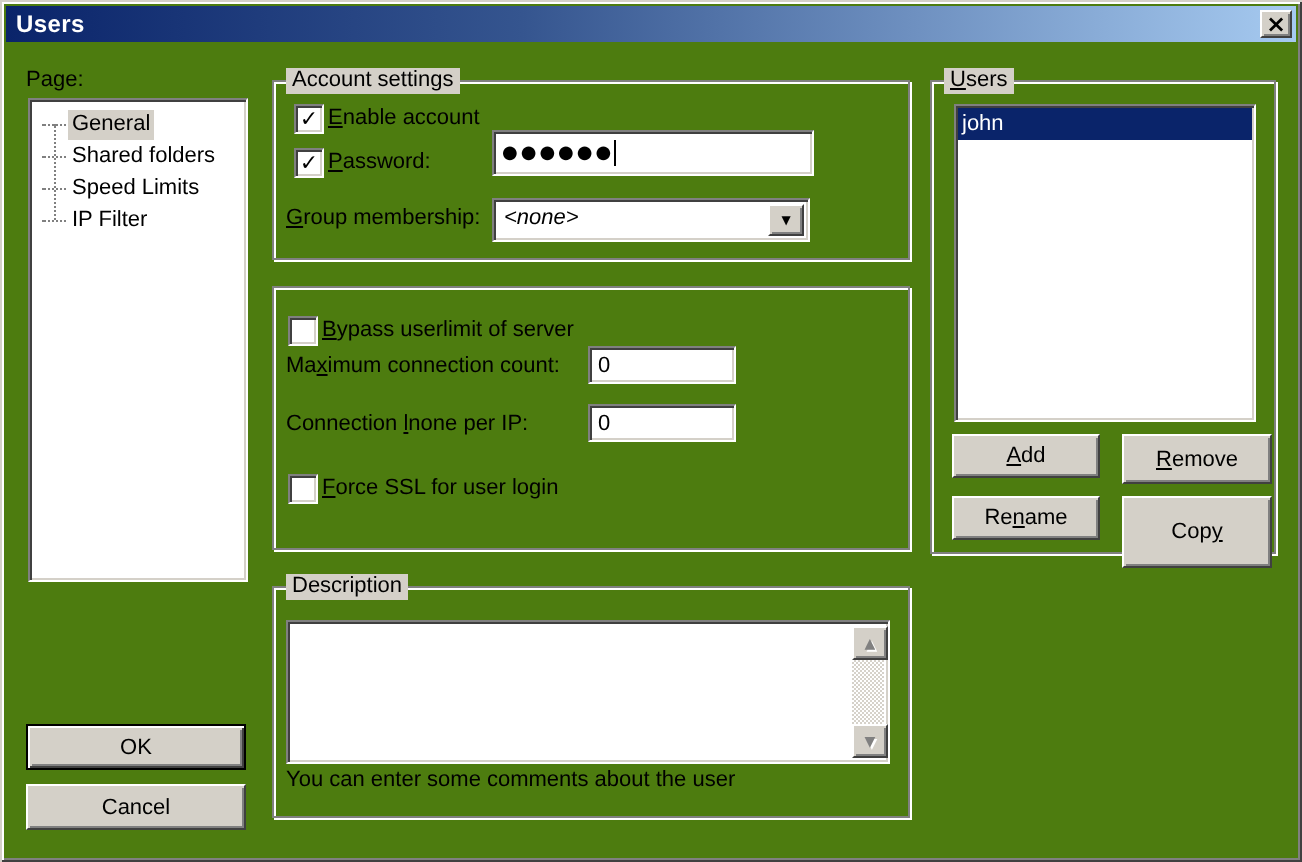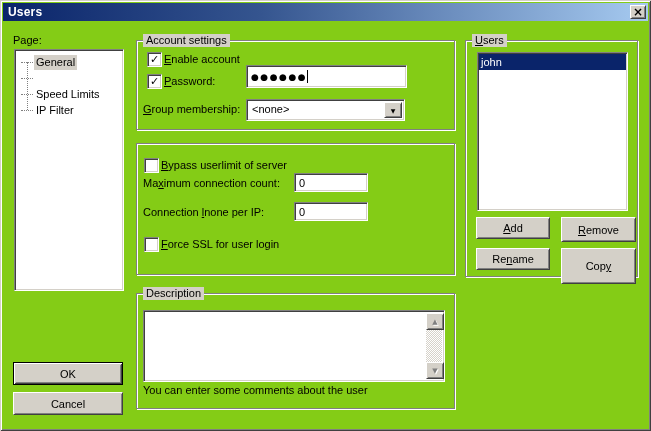--- a/index.html
+++ b/index.html
@@ -1,17 +1,17 @@
 <!DOCTYPE html>
 <html><head>
 <meta charset="utf-8">
 <style>
   html,body{margin:0;padding:0;background:#d4d0c8;}
   .dialog{
-    position:relative;width:651px;height:431px;background:#84cc16;
+    position:relative;width:651px;height:431px;background:#4d7c0f;
     font-family:"Liberation Sans","DejaVu Sans",sans-serif;font-size:11px;color:#000;
     box-shadow: inset 1px 1px 0 #d4d0c8, inset -1px -1px 0 #404040,
                 inset 2px 2px 0 #ffffff, inset -2px -2px 0 #808080;
     overflow:hidden;
   }
   .titlebar{
     position:absolute;left:3px;top:3px;width:645px;height:18px;
     background:linear-gradient(90deg,#0a246a 0%,#35558f 40%,#a6caf0 100%);
     display:flex;align-items:center;
   }
@@ -117,20 +117,21 @@
 
   <div class="tree sunken" style="left:14px;top:49px;width:108px;height:240px;">
     <div class="tree-inner">
       <div class="tree-vline"></div>
       <div class="tree-item selected" style="top:3px;">
         <span class="tree-dash"></span>
         <span class="tree-label">General</span>
       </div>
       <div class="tree-item" style="top:19px;">
         <span class="tree-dash"></span>
+        <span class="tree-label">Shared folders</span>
       </div>
       <div class="tree-item" style="top:35px;">
         <span class="tree-dash"></span>
         <span class="tree-label">Speed Limits</span>
       </div>
       <div class="tree-item" style="top:51px;">
         <span class="tree-dash"></span>
         <span class="tree-label">IP Filter</span>
       </div>
     </div>
@@ -149,21 +150,21 @@
     </span>
     <span class="label" style="left:27px;top:34px;"><span></span><span class="u">P</span><span>assword:</span></span>
 
     <div class="field pw-field" style="left:109px;top:24px;width:155px;height:21px;">
       <span class="pw-text">●●●●●●</span>
       <span class="caret"></span>
     </div>
 
     <span class="label" style="left:6px;top:62px;"><span></span><span class="u">G</span><span>roup membership:</span></span>
 
-    <div class="combo" style="left:109px;top:58px;width:157px;height:20px;">
+    <div class="combo" style="left:109px;top:58px;width:157px;height:20px;font-style:italic;">
       <span class="combo-text">&lt;none&gt;</span>
       <span class="drop-btn">
         <span>▼</span>
       </span>
     </div>
   </div>
 
   <div class="groupbox" style="left:136px;top:143px;width:317px;height:130px;">
 
     <span class="checkbox" style="left:7px;top:14px;">

